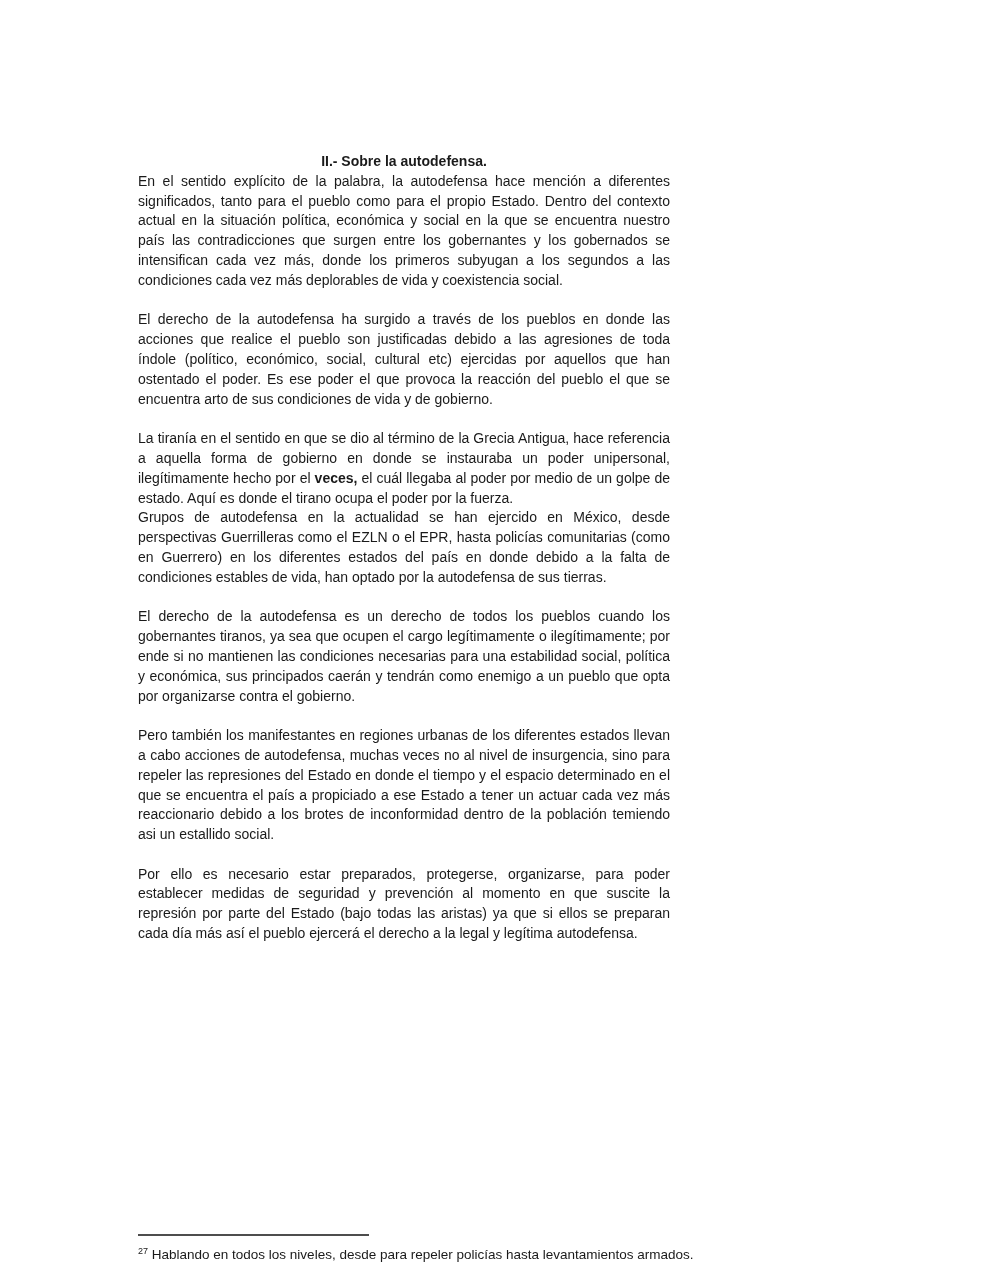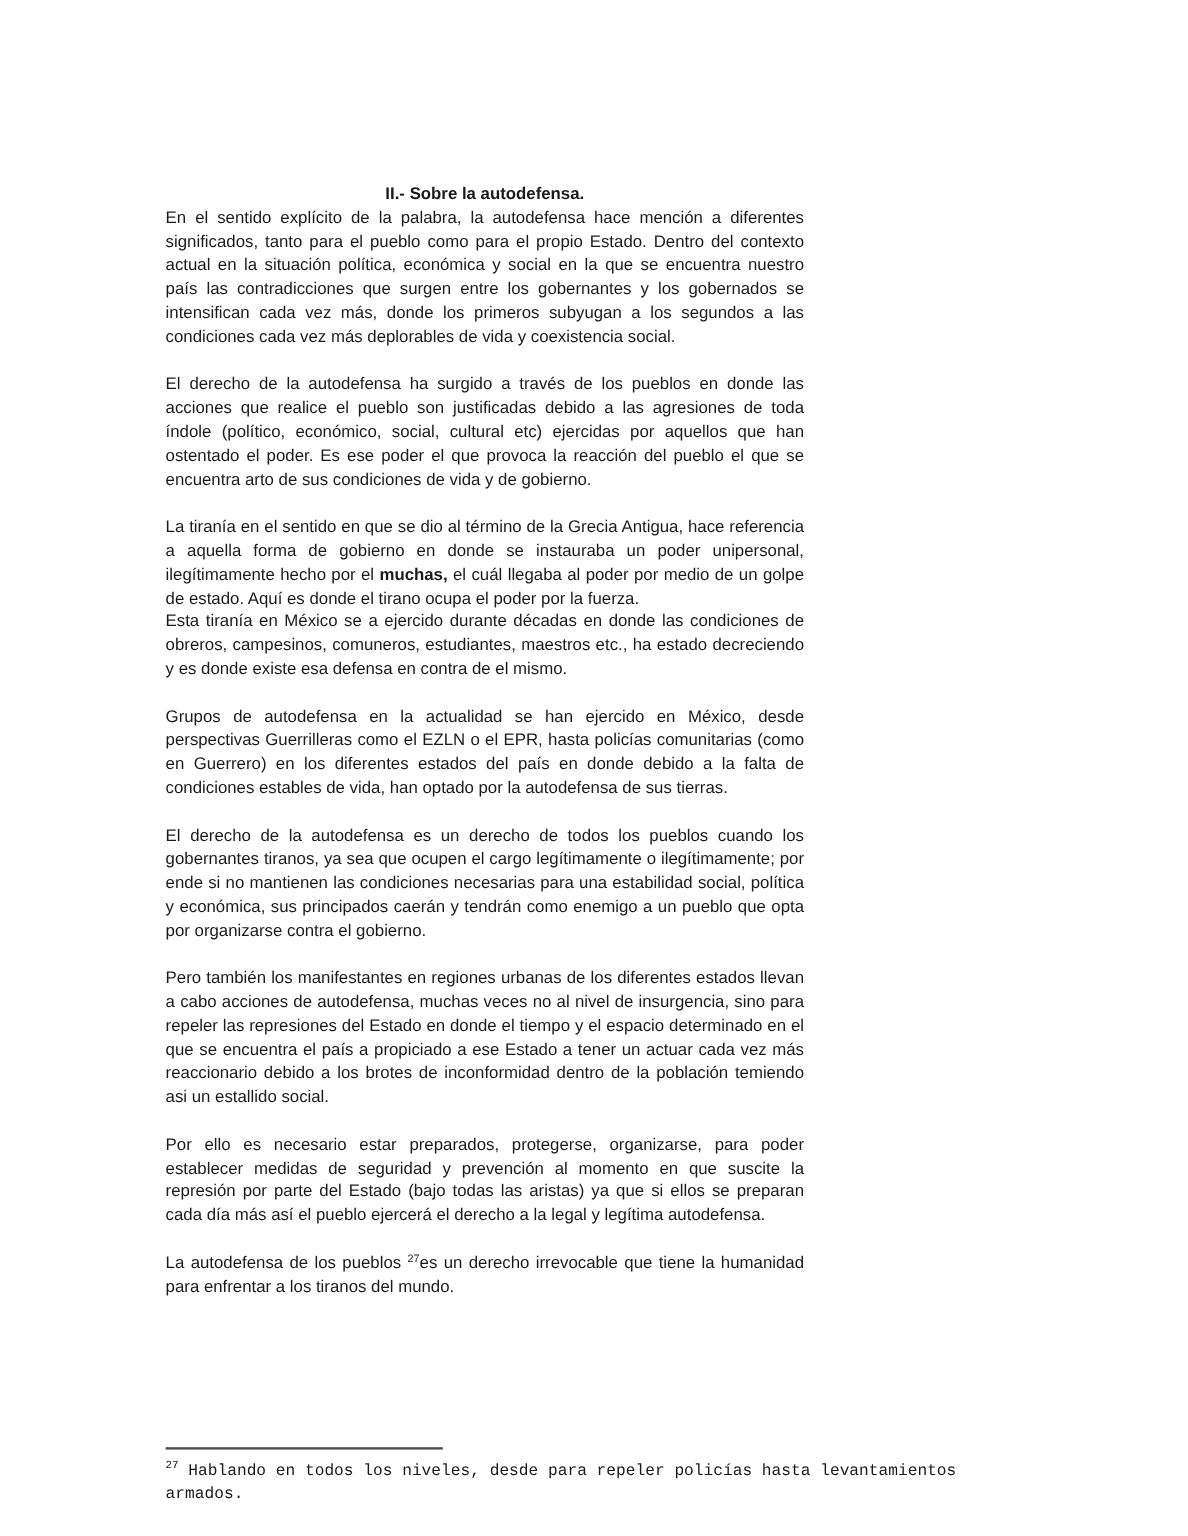--- a/index.html
+++ b/index.html
@@ -47,25 +47,24 @@
     margin-bottom: 0;
   }
   sup {
     font-size: 9px;
     line-height: 0;
     vertical-align: super;
   }
   .footnote {
     position: absolute;
     left: 138px;
-    top: 1166px;
+    top: 1194px;
     width: 714px;
     font-size: 13.5px;
     line-height: 19px;
-    font-family: Liberation Mono, monospace;
   }
   .footnote-rule {
     width: 231px;
     height: 0;
     border-top: 2px solid var(--rule-color);
   }
   .footnote-text {
     margin-top: 9px;
     text-align: left;
   }
@@ -75,33 +74,31 @@
 
 <div class="page">
   <div class="content">
 
     <h1 class="title">II.- Sobre la autodefensa.</h1>
 
     <p>En el sentido explícito de la palabra, la autodefensa hace mención a diferentes significados, tanto para el pueblo como para el propio Estado. Dentro del contexto actual en la situación política, económica y social en la que se encuentra nuestro país las contradicciones que surgen entre los gobernantes y los gobernados se intensifican cada vez más, donde los primeros subyugan a los segundos a las condiciones cada vez más deplorables de vida y coexistencia social.</p>
 
     <p>El derecho de la autodefensa ha surgido a través de los pueblos en donde las acciones que realice el pueblo son justificadas debido a las agresiones de toda índole (político, económico, social, cultural etc) ejercidas por aquellos que han ostentado el poder. Es ese poder el que provoca la reacción del pueblo el que se encuentra arto de sus condiciones de vida y de gobierno.</p>
 
-    <p class="no-gap"><span>La tiranía en el sentido en que se dio al término de la Grecia Antigua, hace referencia a aquella forma de gobierno en donde se instauraba un poder unipersonal, ilegítimamente hecho por el </span><strong>muchas,</strong><span> el cuál llegaba al poder por medio de un golpe de estado. Aquí es donde el tirano ocupa el poder por la fuerza.</span></p>
+    <p class="no-gap"><span>La tiranía en el sentido en que se dio al término de la Grecia Antigua, hace referencia a aquella forma de gobierno en donde se instauraba un poder unipersonal, ilegítimamente hecho por el </span><strong>veces,</strong><span> el cuál llegaba al poder por medio de un golpe de estado. Aquí es donde el tirano ocupa el poder por la fuerza.</span></p>
 
-    <p>Esta tiranía en México se a ejercido durante décadas en donde las condiciones de obreros, campesinos, comuneros, estudiantes, maestros etc., ha estado decreciendo y es donde existe esa defensa en contra de el mismo.</p>
 
     <p>Grupos de autodefensa en la actualidad se han ejercido en México, desde perspectivas Guerrilleras como el EZLN o el EPR, hasta policías comunitarias (como en Guerrero) en los diferentes estados del país en donde debido a la falta de condiciones estables de vida, han optado por la autodefensa de sus tierras.</p>
 
     <p>El derecho de la autodefensa es un derecho de todos los pueblos cuando los gobernantes tiranos, ya sea que ocupen el cargo legítimamente o ilegítimamente; por ende si no mantienen las condiciones necesarias para una estabilidad social, política y económica, sus principados caerán y tendrán como enemigo a un pueblo que opta por organizarse contra el gobierno.</p>
 
     <p>Pero también los manifestantes en regiones urbanas de los diferentes estados llevan a cabo acciones de autodefensa, muchas veces no al nivel de insurgencia, sino para repeler las represiones del Estado en donde el tiempo y el espacio determinado en el que se encuentra el país a propiciado a ese Estado a tener un actuar cada vez más reaccionario debido a los brotes de inconformidad dentro de la población temiendo asi un estallido social.</p>
 
     <p>Por ello es necesario estar preparados, protegerse, organizarse, para poder establecer medidas de seguridad y prevención al momento en que suscite la represión por parte del Estado (bajo todas las aristas) ya que si ellos se preparan cada día más así el pueblo ejercerá el derecho a la legal y legítima autodefensa.</p>
 
-    <p><span>La autodefensa de los pueblos </span><sup>27</sup><span>es un derecho irrevocable que tiene la humanidad para enfrentar a los tiranos del mundo.</span></p>
 
   </div>
 
   <div class="footnote">
     <div class="footnote-rule"></div>
     <p class="footnote-text"><sup>27</sup><span> Hablando en todos los niveles, desde para repeler policías hasta levantamientos armados.</span></p>
   </div>
 </div>
 
 </body></html>

